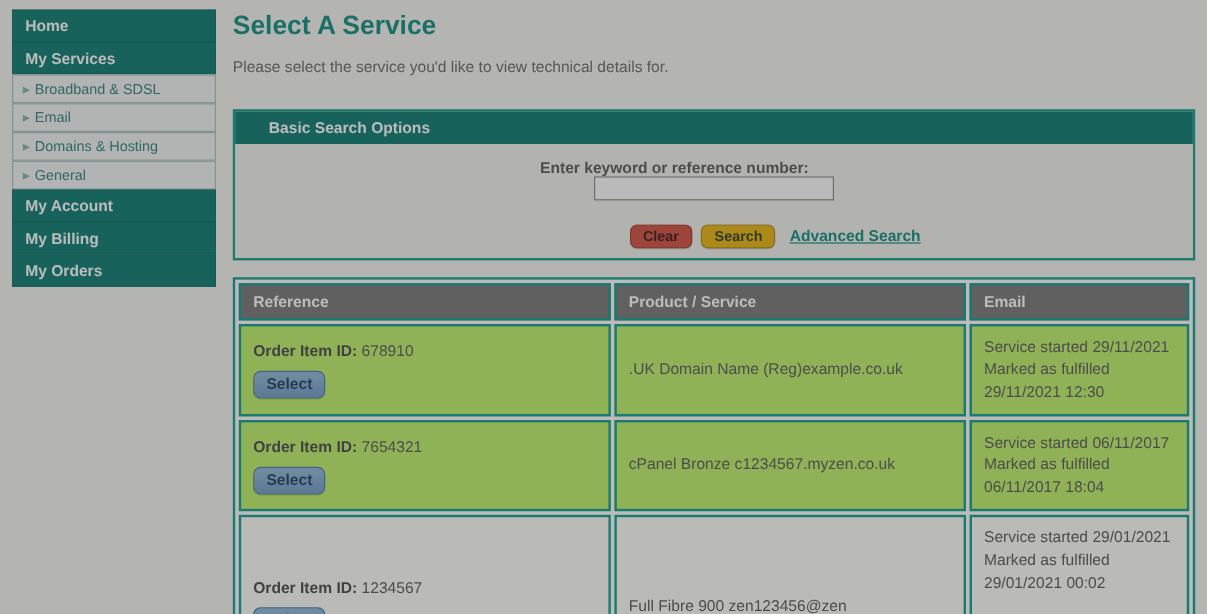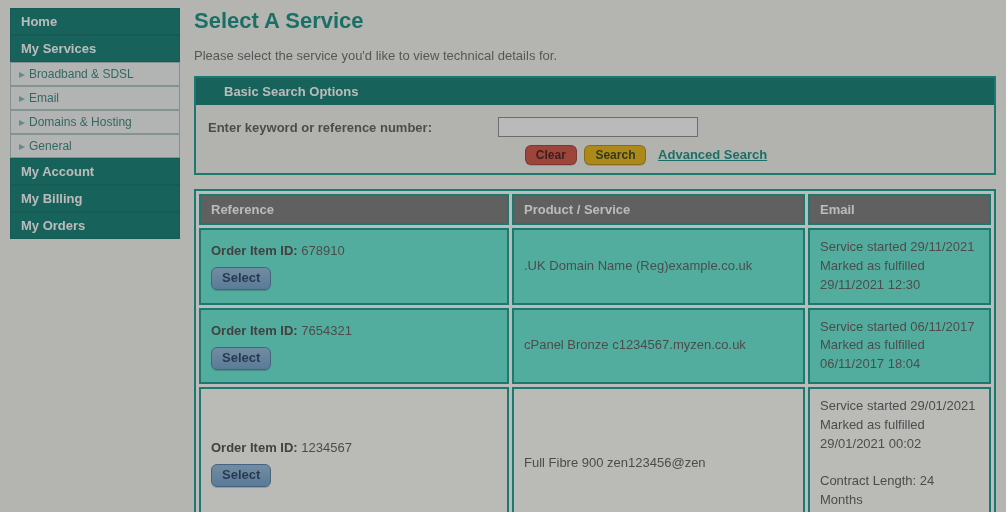--- a/index.html
+++ b/index.html
@@ -49,40 +49,41 @@
   }
   h1.page-title {
     color: #088c7e;
     font-size: 22px;
     font-weight: bold;
     margin: 0 0 14px 0;
     font-family: Verdana, sans-serif;
   }
   .intro {
     color: #666;
-    margin-bottom: 13px;
+    margin-bottom: 28px;
     font-size: 13px;
   }
   .panel {
     border: 2px solid #0a9a8b;
   }
   .panel-header {
     background: #04776b;
     color: #fff;
     font-weight: bold;
     padding: 6px 28px;
   }
   .panel-body {
     padding: 12px 12px 8px 12px;
     background: #f2f2ec;
   }
   .search-row {
     display: flex;
     align-items: center;
-    margin-bottom: 8px;
+    margin-bottom: 20px;
+    flex-direction: column;
   }
   .search-label {
     font-weight: bold;
     color: #555;
     width: 290px;
   }
   .search-input {
     width: 200px;
     height: 20px;
     border: 1px solid #888;
@@ -129,21 +130,21 @@
     color: #fff;
     text-align: left;
     padding: 6px 10px;
     font-weight: bold;
     border: 2px solid #0a9a8b;
   }
   .results td {
     border: 2px solid #0a9a8b;
     padding: 8px 10px;
     vertical-align: middle;
-    background: #5eead4;
+    background: #bef264;
     color: #555;
     line-height: 1.45;
   }
   .results td.ref-cell strong { color: #444; }
   .select-btn {
     display: inline-block;
     background: linear-gradient(#8fb8d9, #6a9cc8);
     border: 1px solid #4a7aa6;
     border-radius: 6px;
     color: #1a3a5a;

